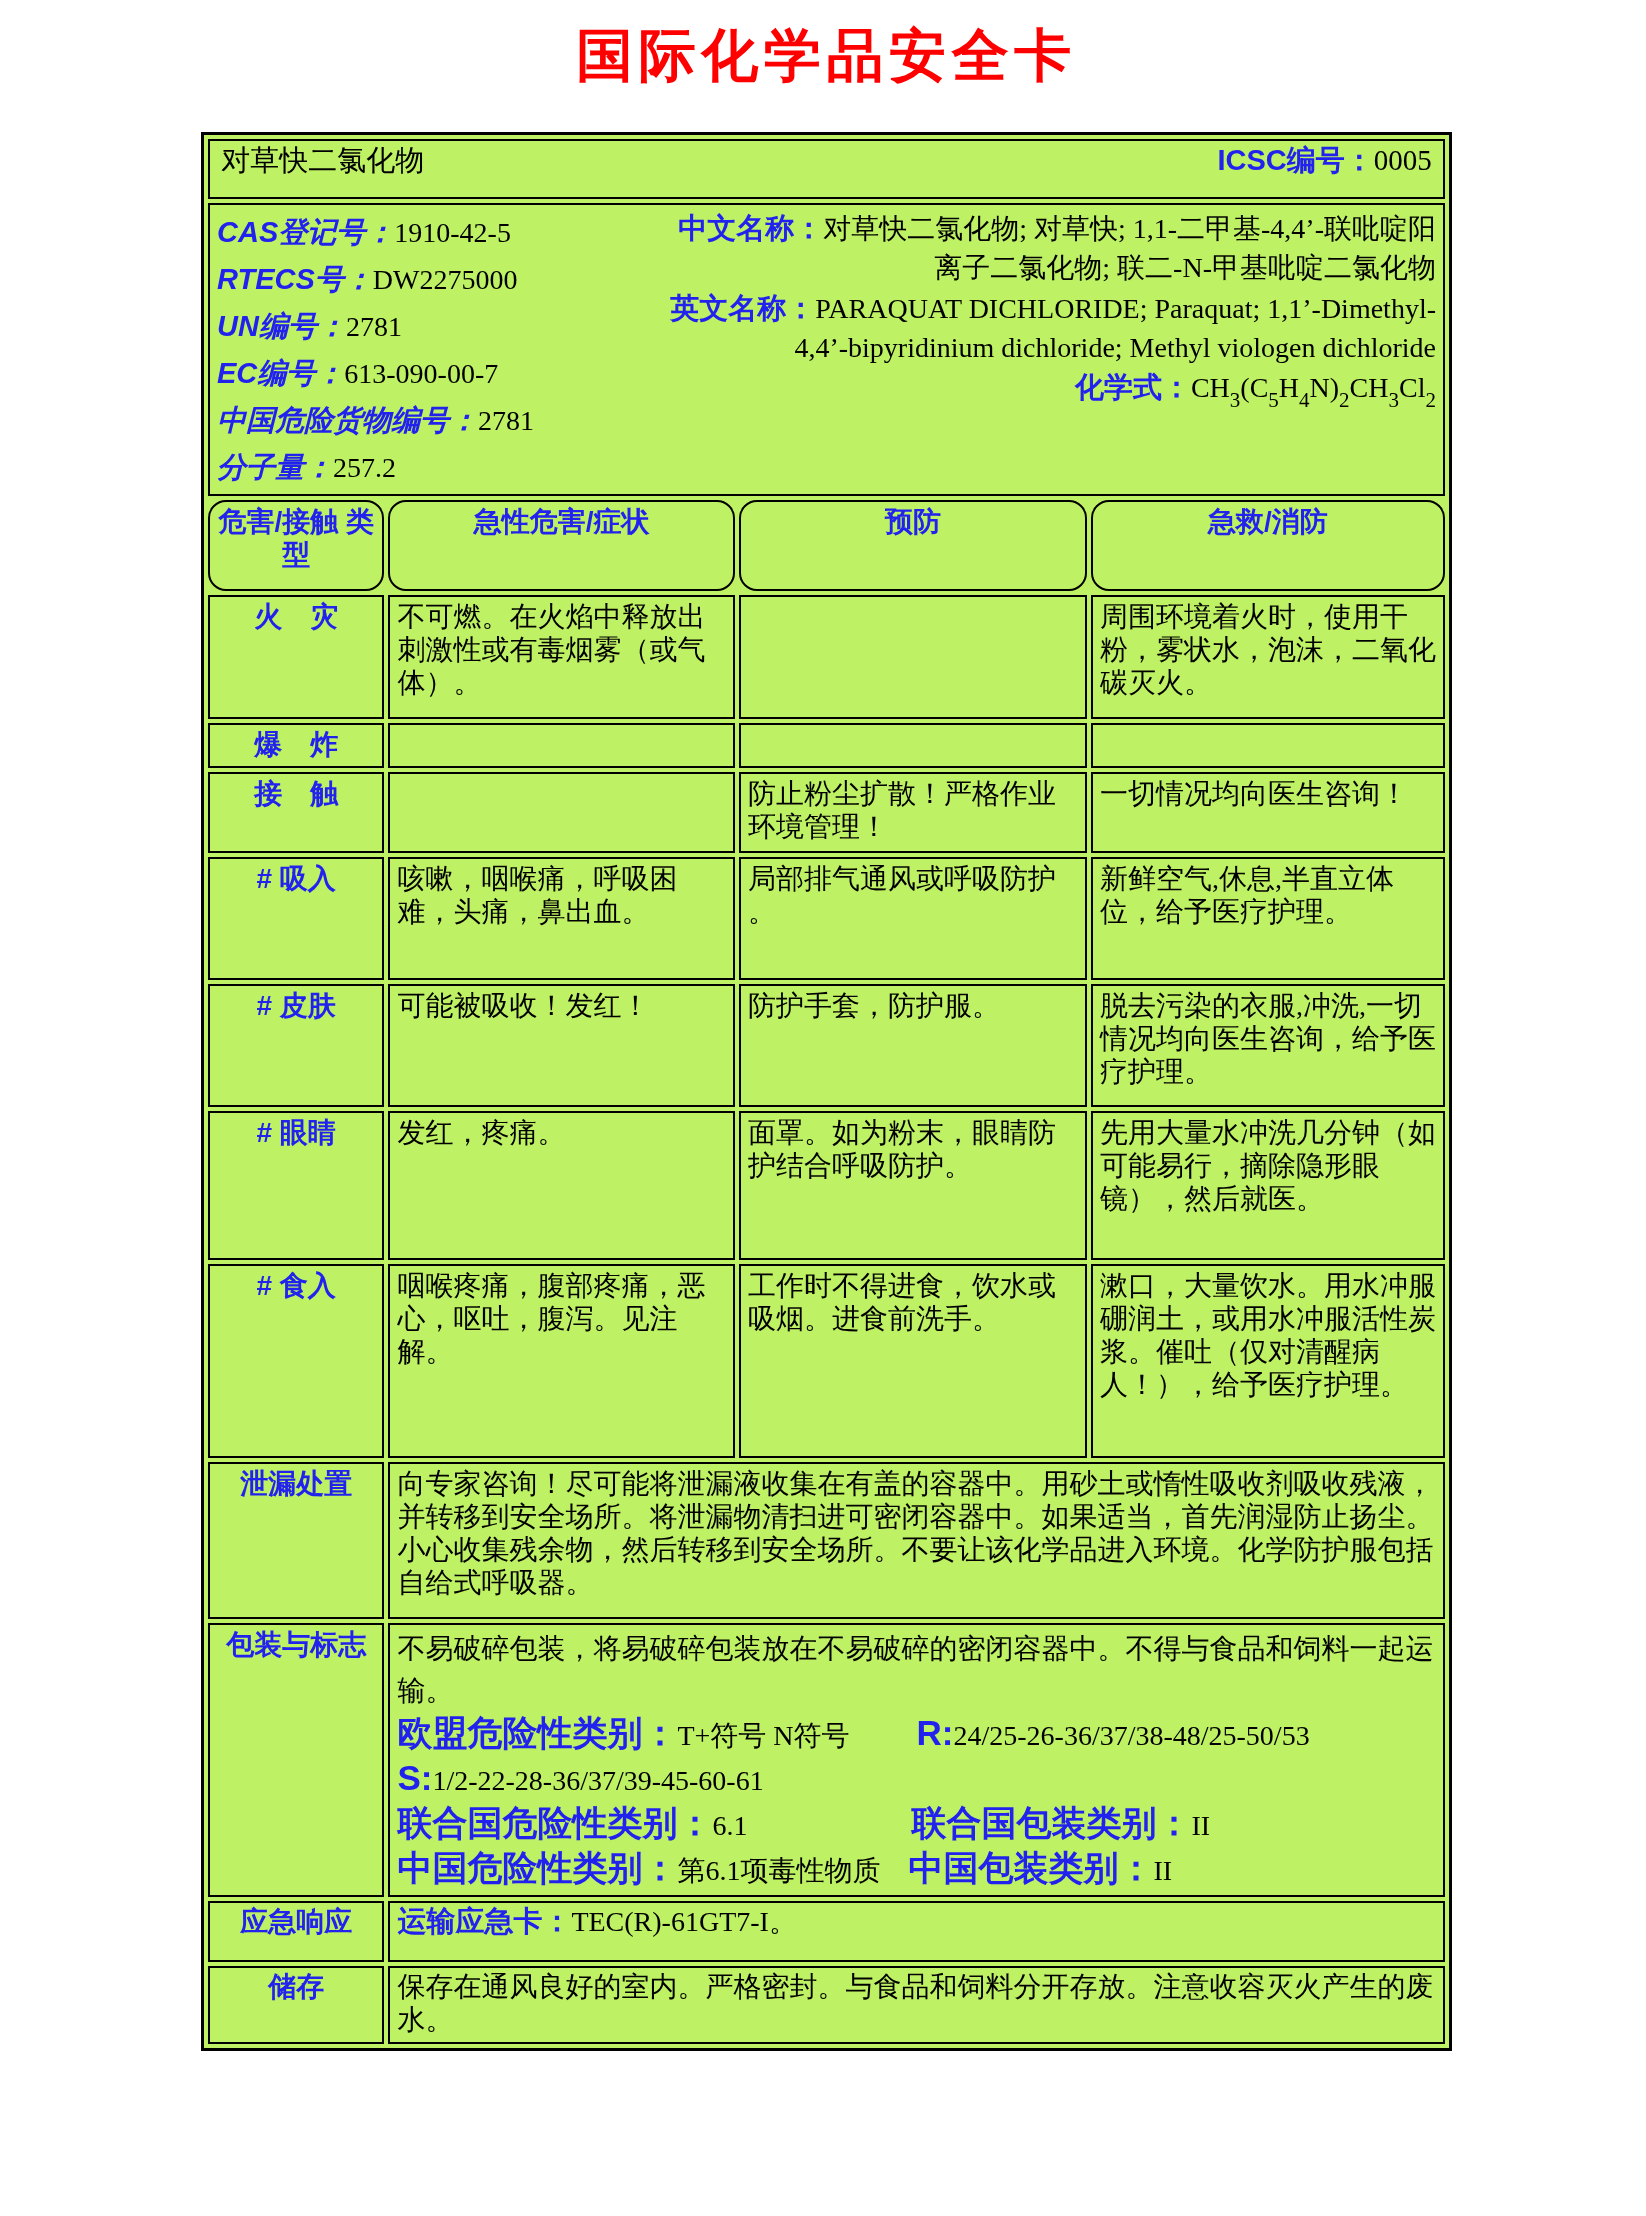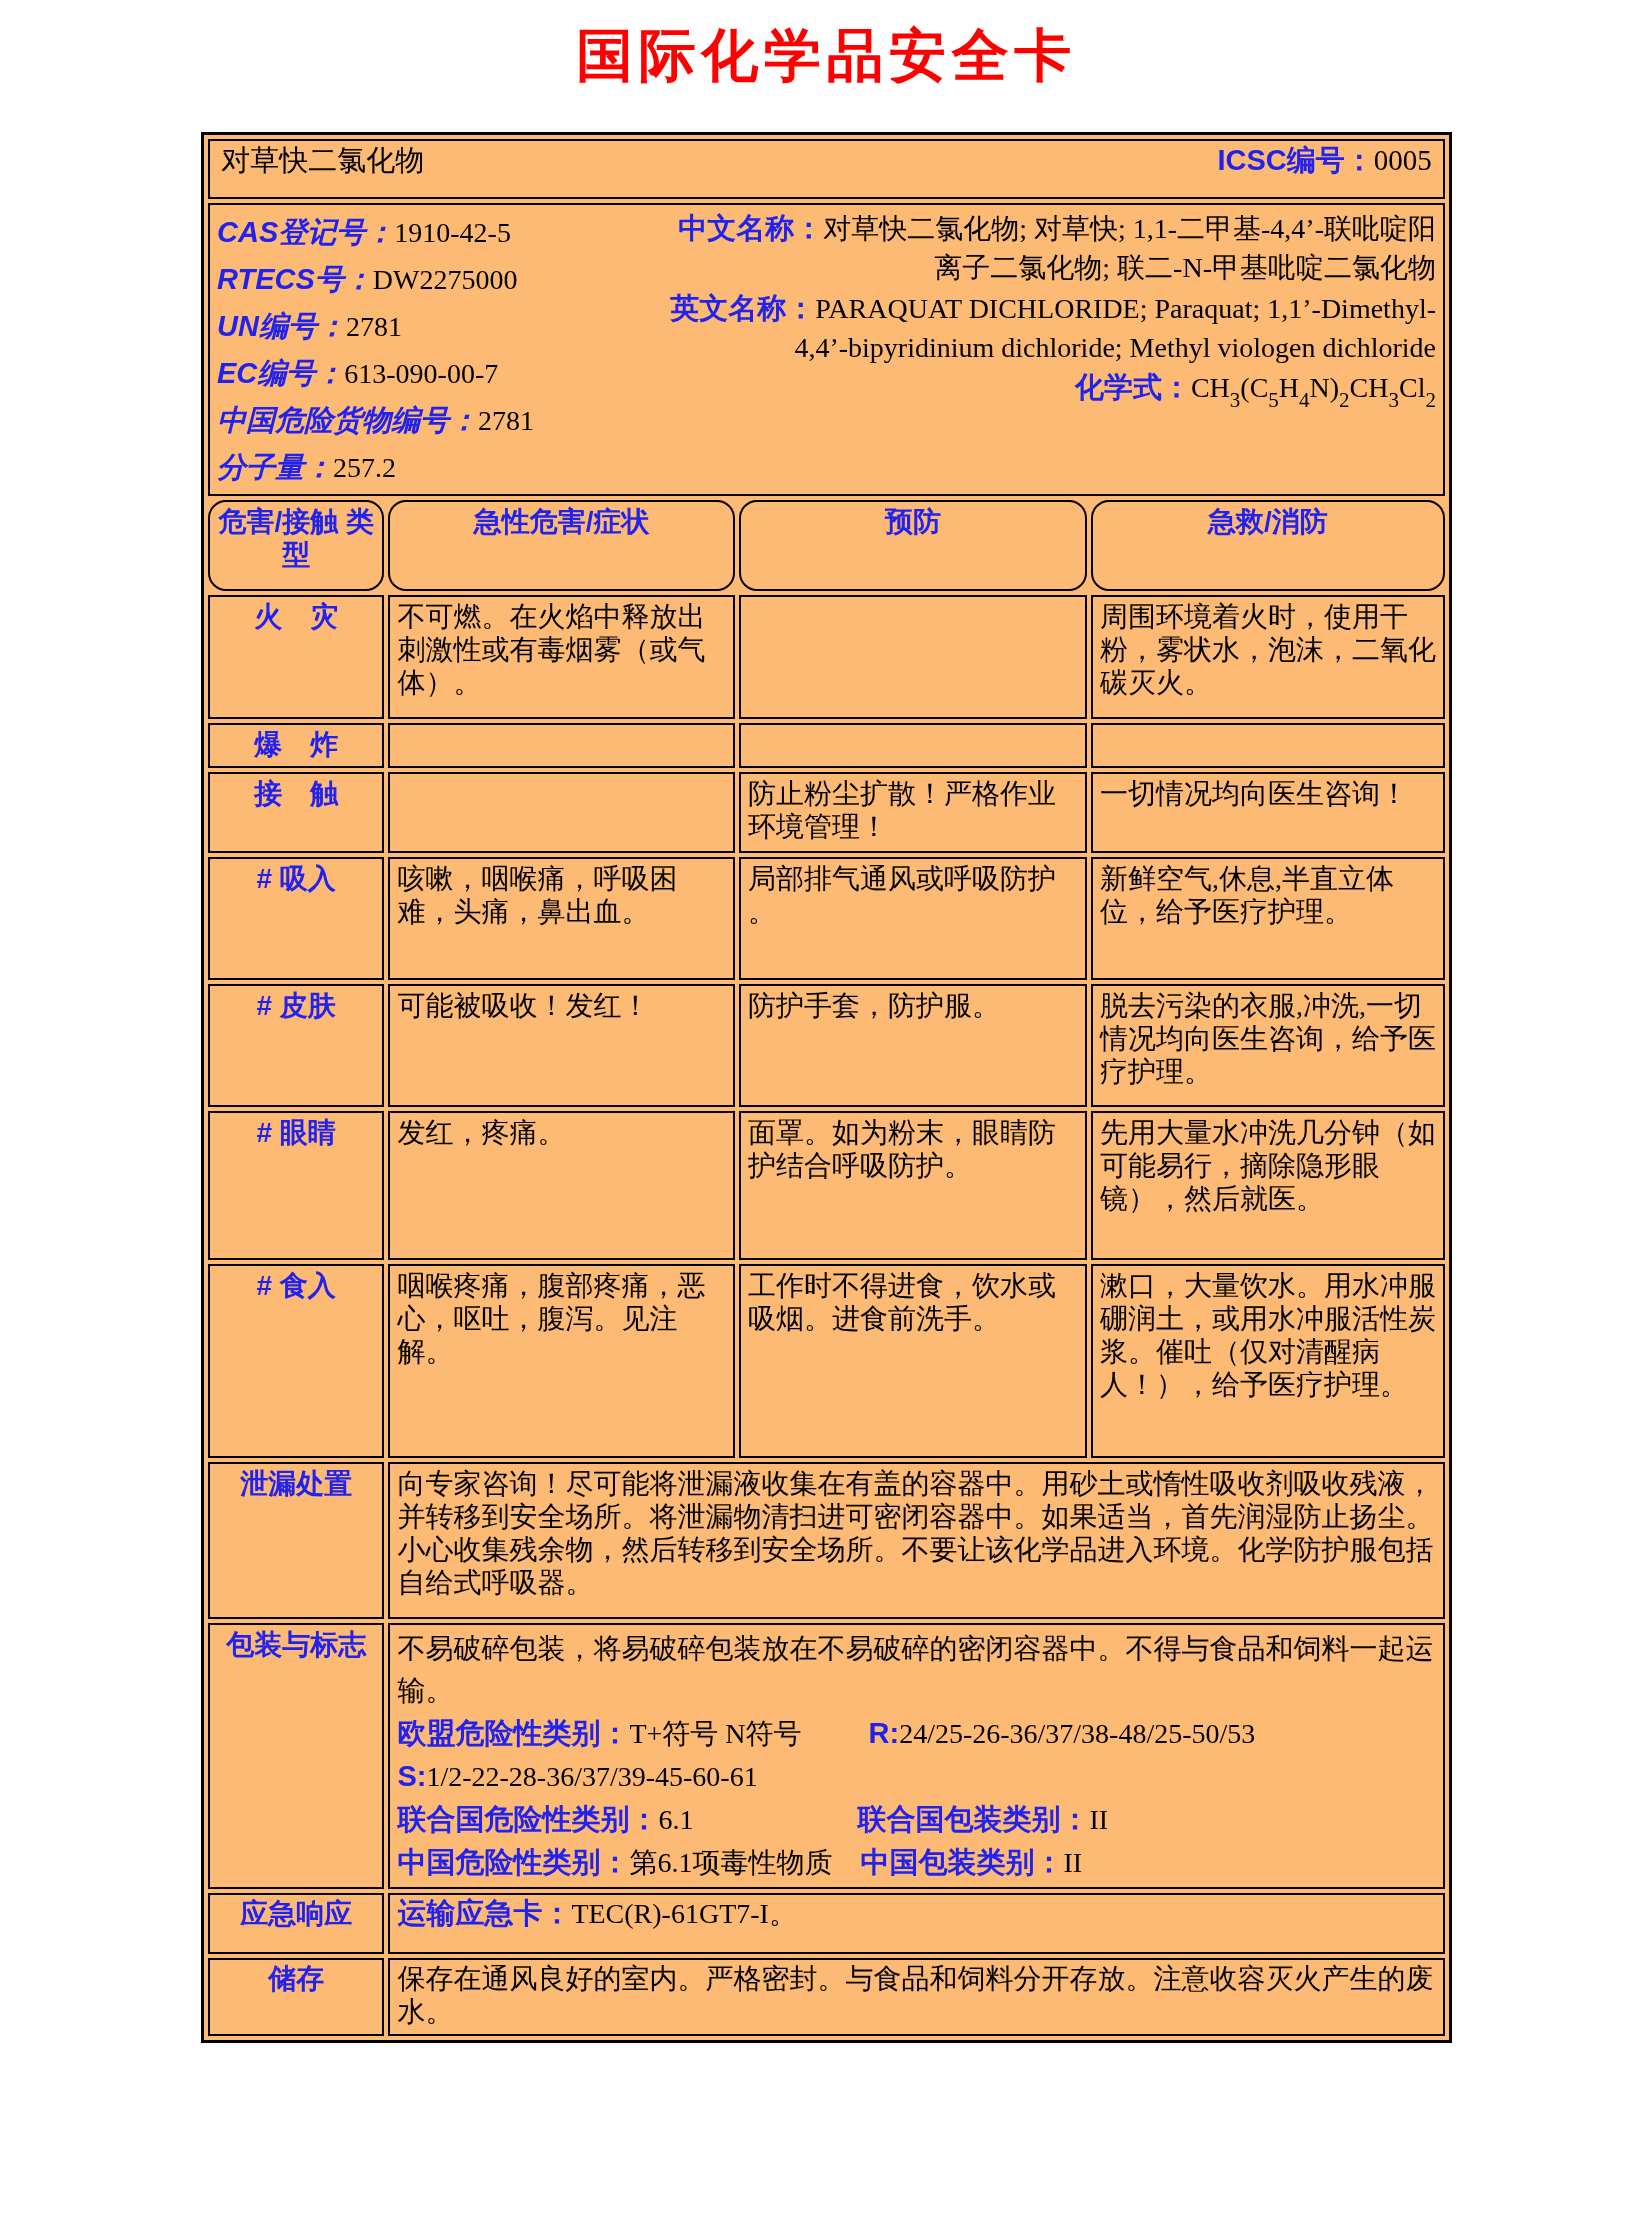--- a/index.html
+++ b/index.html
@@ -32,21 +32,21 @@
     top: 132px;
     left: 201px;
     width: 1251px;
   }
   table.icsc {
     width: 100%;
     table-layout: fixed;
     border-collapse: separate;
     border-spacing: 4.2px;
     border: 3.5px solid #000000;
-    background: #fdba74;
+    background: #bef264;
   }
   table.icsc td {
     border: 2.1px solid #000000;
     padding: 2.8px 7px;
     vertical-align: top;
     font-size: 28px;
     line-height: 33px;
     overflow: hidden;
   }
   .blu {
@@ -89,21 +89,21 @@
   .id-flex { display: flex; width: 100%; }
   .id-left { width: 36%; padding-top: 1.4px; }
   .id-right { width: 64%; padding-top: 1.4px; text-align: right; }
   .id-line { line-height: 46px; font-size: 28px; }
   .id-line .blu { font-size: 29px; font-style: italic; }
   .id-para { line-height: 39px; font-size: 28px; margin-bottom: 1.4px; }
   .id-para .blu { font-size: 29px; }
   .formula sub { font-size: 21px; line-height: 0; vertical-align: -9.7px; }
   
   .pack-line { line-height: 42px; font-size: 28px; }
-  .pack-line .blu { font-size: 29px; margin-top: 12px; }
+  .pack-line .blu { font-size: 35px; margin-top: 12px; }
   .gap-r  { margin-left: 67px; }
   .gap-un { margin-left: 164px; }
   .gap-cn { margin-left: 28px; }
   
   tr.r-name      { height: 60px; }
   tr.r-header    { height: 91px; }
   tr.r-fire      { height: 124px; padding-left: 28px; }
   tr.r-explosion { height: 45px; }
   tr.r-contact   { height: 81px; margin-top: 8px; }
   tr.r-inhal     { height: 123px; border-radius: 15px; }

